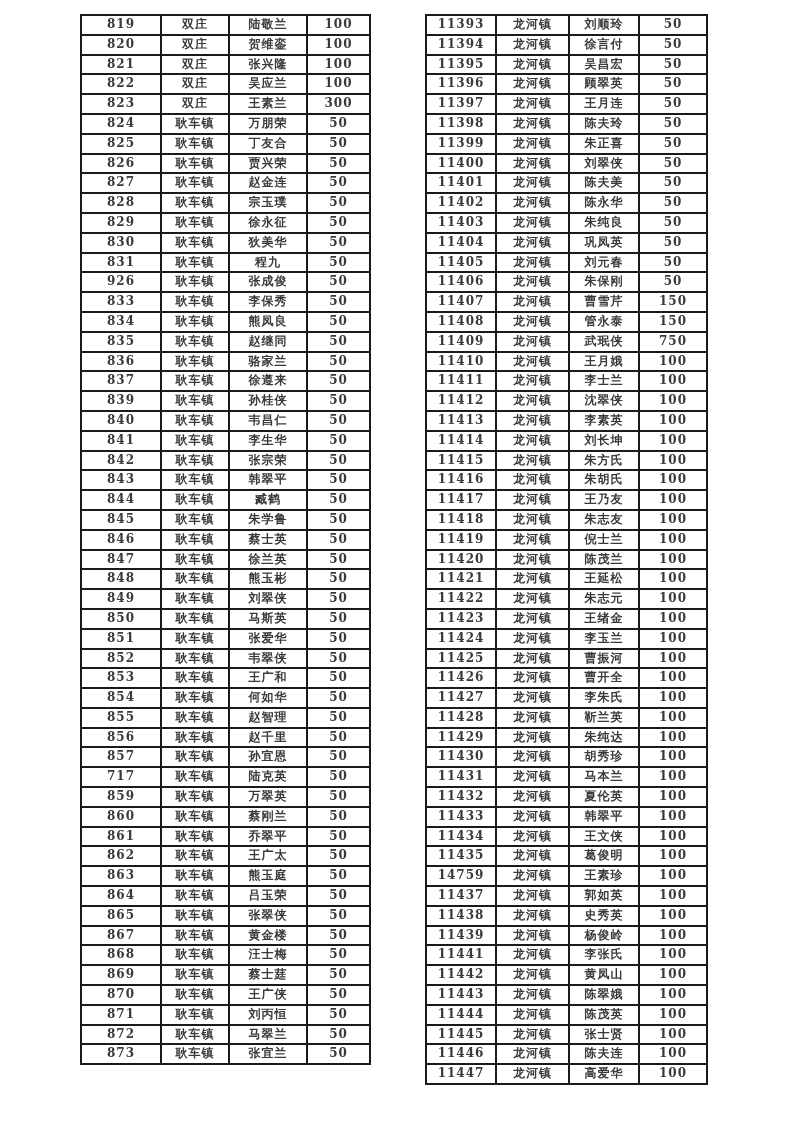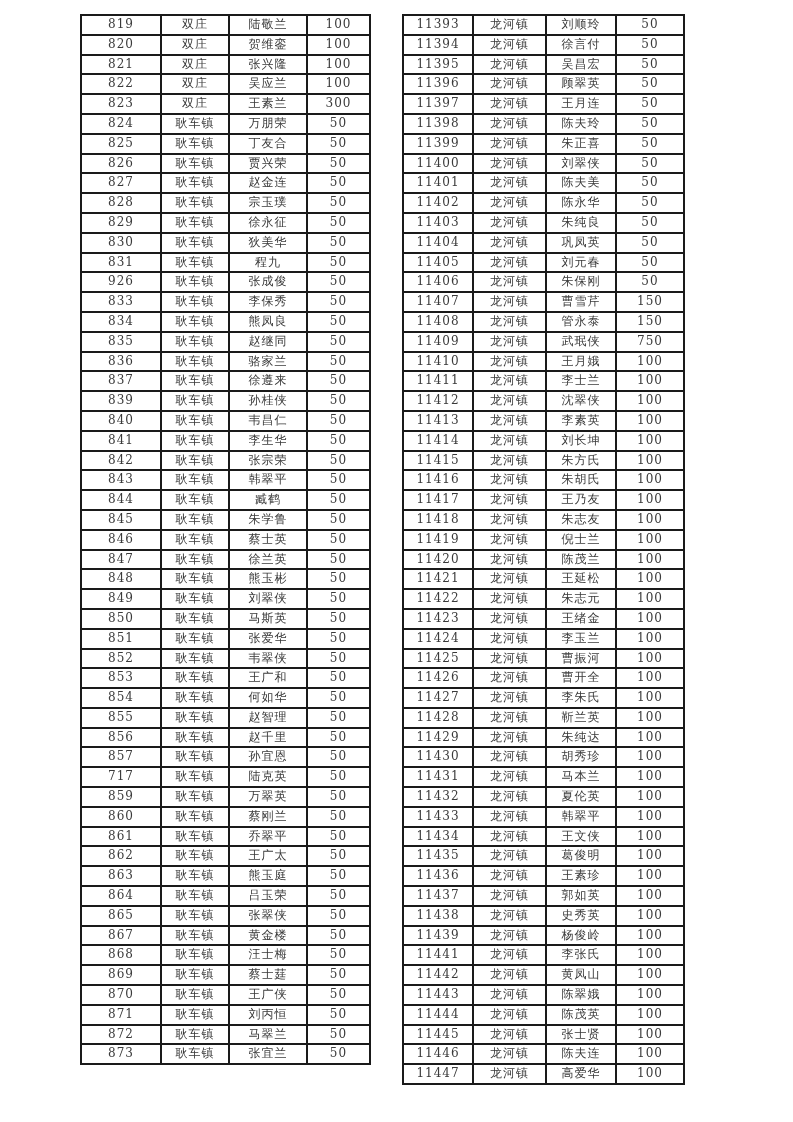--- a/index.html
+++ b/index.html
@@ -18,36 +18,37 @@
     position: absolute;
     top: 14px;
     left: 0;
     width: 793px;
   }
   table.donation-table {
     border-collapse: collapse;
     table-layout: fixed;
     position: absolute;
     top: 0;
+    font-weight: bold;
   }
   table.donation-table td {
     border: 2px solid #1a1a1a;
     height: 17.8px;
     padding: 0;
     text-align: center;
     vertical-align: middle;
     font-size: 12px;
     line-height: 17.8px;
     color: #3a3a3a;
     letter-spacing: 1px;
     overflow: hidden;
     white-space: nowrap;
   }
   table#left-table  { left: 80px;  width: 289px; }
-  table#right-table { left: 402px; width: 281px; }
+  table#right-table { left: 425px; width: 281px; }
 
   #left-table  col.c-serial { width: 80px; }
   #left-table  col.c-town   { width: 68px; }
   #left-table  col.c-name   { width: 78px; }
   #left-table  col.c-amount { width: 63px; }
 
   #right-table col.c-serial { width: 70px; }
   #right-table col.c-town   { width: 73px; }
   #right-table col.c-name   { width: 70px; }
   #right-table col.c-amount { width: 68px; }
@@ -646,21 +647,21 @@
           <td>王文侠</td>
           <td>100</td>
         </tr>
         <tr>
           <td>11435</td>
           <td>龙河镇</td>
           <td>葛俊明</td>
           <td>100</td>
         </tr>
         <tr>
-          <td>11436</td>
+          <td>14759</td>
           <td>龙河镇</td>
           <td>王素珍</td>
           <td>100</td>
         </tr>
         <tr>
           <td>11437</td>
           <td>龙河镇</td>
           <td>郭如英</td>
           <td>100</td>
         </tr>

